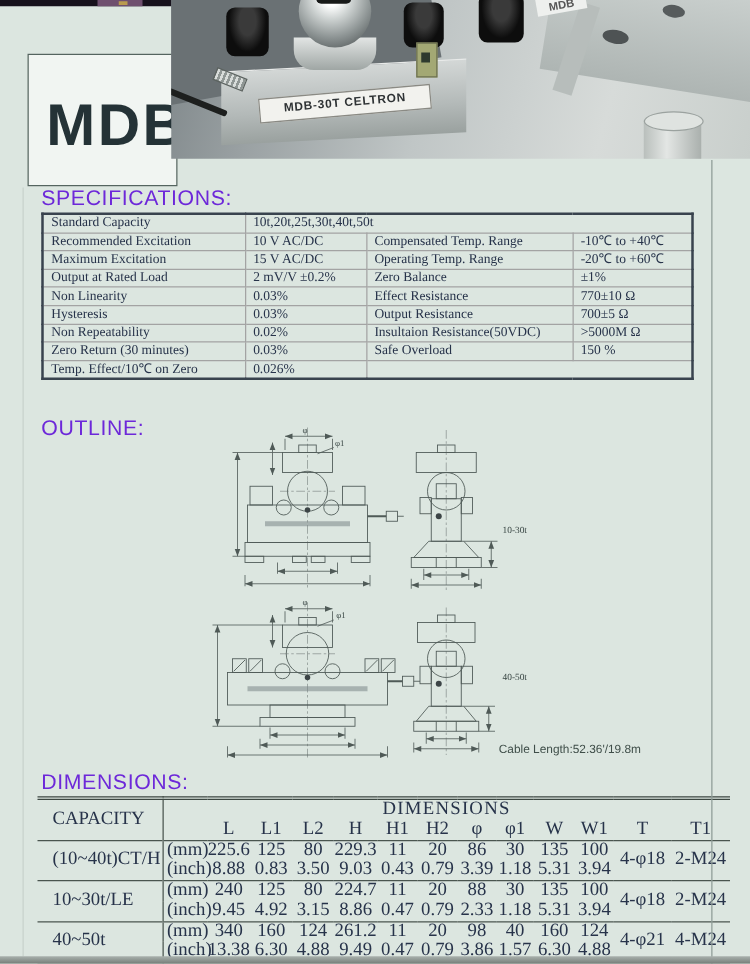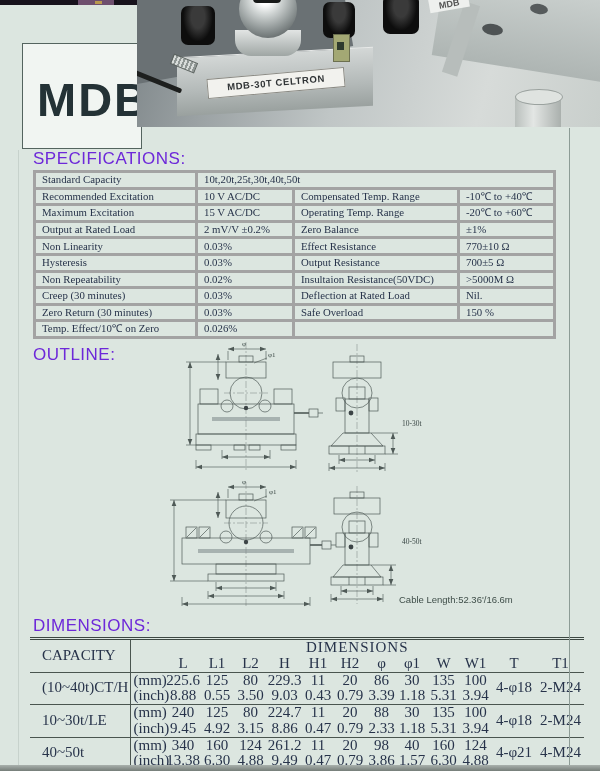--- a/index.html
+++ b/index.html
@@ -48,27 +48,27 @@
          background:repeating-linear-gradient(90deg,#d8dcda 0 2px,#8f9694 2px 4px);border:1px solid #5c6360;}
   #photo .cyl{left:378px;top:96px;width:46px;height:34px;
          background:linear-gradient(90deg,#b9bfbc,#e3e6e4 40%,#aab0ad);}
   #photo .cyltop{left:378px;top:89px;width:46px;height:14px;border-radius:50%;background:#dfe3e0;border:1px solid #9ba29f;}
   #photo .minilabel{left:292px;top:-4px;width:40px;height:14px;background:#eef0ee;transform:rotate(-10deg);
          overflow:hidden;font-size:9px;font-weight:bold;color:#555;text-align:center;line-height:16px;}
 
   
   .sect-h{font-size:17px;color:#6d28d9;letter-spacing:.5px;font-family:"Liberation Sans",sans-serif;}
   #spec-h{left:33px;top:149px;}
-  #outline-h{left:33px;top:345px;}
+  #outline-h{left:33px;top:333px;}
   #dims-h{left:33px;top:616px;}
 
   
   #spec-table{left:33px;top:170px;width:520px;border-collapse:collapse;table-layout:fixed;
       font-family:"Liberation Serif",serif;font-size:10.8px;color:#27334a;border:2px solid #39434e;}
-  #spec-table td{border:3px solid #a3a3a3;height:13.6px;padding:0 2px 0 6px;line-height:1.05;
+  #spec-table td{border:1px solid #a3a3a3;height:13.6px;padding:0 2px 0 6px;line-height:1.05;
       white-space:nowrap;overflow:hidden;}
 
   
   #outline-svg{left:30px;top:336px;width:540px;height:280px;}
   .dln{stroke:#4f5a57;stroke-width:.7;fill:none;}
   .dln2{stroke:#4f5a57;stroke-width:1.6;fill:none;}
   .cl{stroke:#8a9390;stroke-width:.6;fill:none;stroke-dasharray:7 2 2 2;}
   .slot{fill:#7c8689;opacity:.55;stroke:none;}
   .dim{stroke:#5a6562;stroke-width:.7;fill:none;}
   .svgt{font-family:"Liberation Serif",serif;fill:#3a4745;}
@@ -169,26 +169,20 @@
     <td>Hysteresis</td>
     <td>0.03%</td>
     <td>Output Resistance</td>
     <td>700±5  Ω</td>
   </tr>
   <tr>
     <td>Non Repeatability</td>
     <td>0.02%</td>
     <td>Insultaion Resistance(50VDC)</td>
     <td>&gt;5000M  Ω</td>
-  </tr>
-  <tr>
-    <td>Creep (30 minutes)</td>
-    <td>0.03%</td>
-    <td>Deflection at Rated Load</td>
-    <td>Nil.</td>
   </tr>
   <tr>
     <td>Zero Return (30 minutes)</td>
     <td>0.03%</td>
     <td>Safe Overload</td>
     <td>150 %</td>
   </tr>
   <tr>
     <td>Temp. Effect/10℃ on Zero</td>
     <td>0.026%</td>
@@ -339,21 +333,21 @@
     <line class="dim" x1="301" y1="258" x2="301" y2="266"></line>
     <line class="dim" x1="353" y1="258" x2="353" y2="266"></line>
     <line class="dim" x1="301" y1="263" x2="353" y2="263" marker-start="url(#as)" marker-end="url(#ae)"></line>
     <line class="dim" x1="361" y1="229" x2="361" y2="249" marker-start="url(#as)" marker-end="url(#ae)"></line>
     <line class="dim" x1="341" y1="229" x2="366" y2="229"></line>
     <line class="dim" x1="353" y1="249" x2="366" y2="249"></line>
     <text class="svgt" x="372" y="208" font-size="7.5">40-50t</text>
   </g>
 </svg>
 
-<div class="abs" id="cable-note">Cable Length:52.36'/16.6m</div>
+<div class="abs" id="cable-note">Cable Length:52.36'/19.8m</div>
 
 <div class="abs sect-h" id="dims-h">DIMENSIONS:</div>
 
 <table class="abs" id="dims-table">
   <colgroup>
     <col style="width:100px">
       <col style="width:36px">
     <col style="width:34px">
       <col style="width:34px">
       <col style="width:33px">
@@ -400,21 +394,21 @@
     <td>86</td>
     <td>30</td>
     <td>135</td>
     <td>100</td>
     <td rowspan="2">4-φ18</td>
     <td rowspan="2">2-M24</td>
   </tr>
   <tr>
     <td class="unit">(inch)</td>
     <td>8.88</td>
-    <td>0.55</td>
+    <td>0.83</td>
     <td>3.50</td>
     <td>9.03</td>
     <td>0.43</td>
     <td>0.79</td>
     <td>3.39</td>
     <td>1.18</td>
     <td>5.31</td>
     <td>3.94</td>
   </tr>
 

